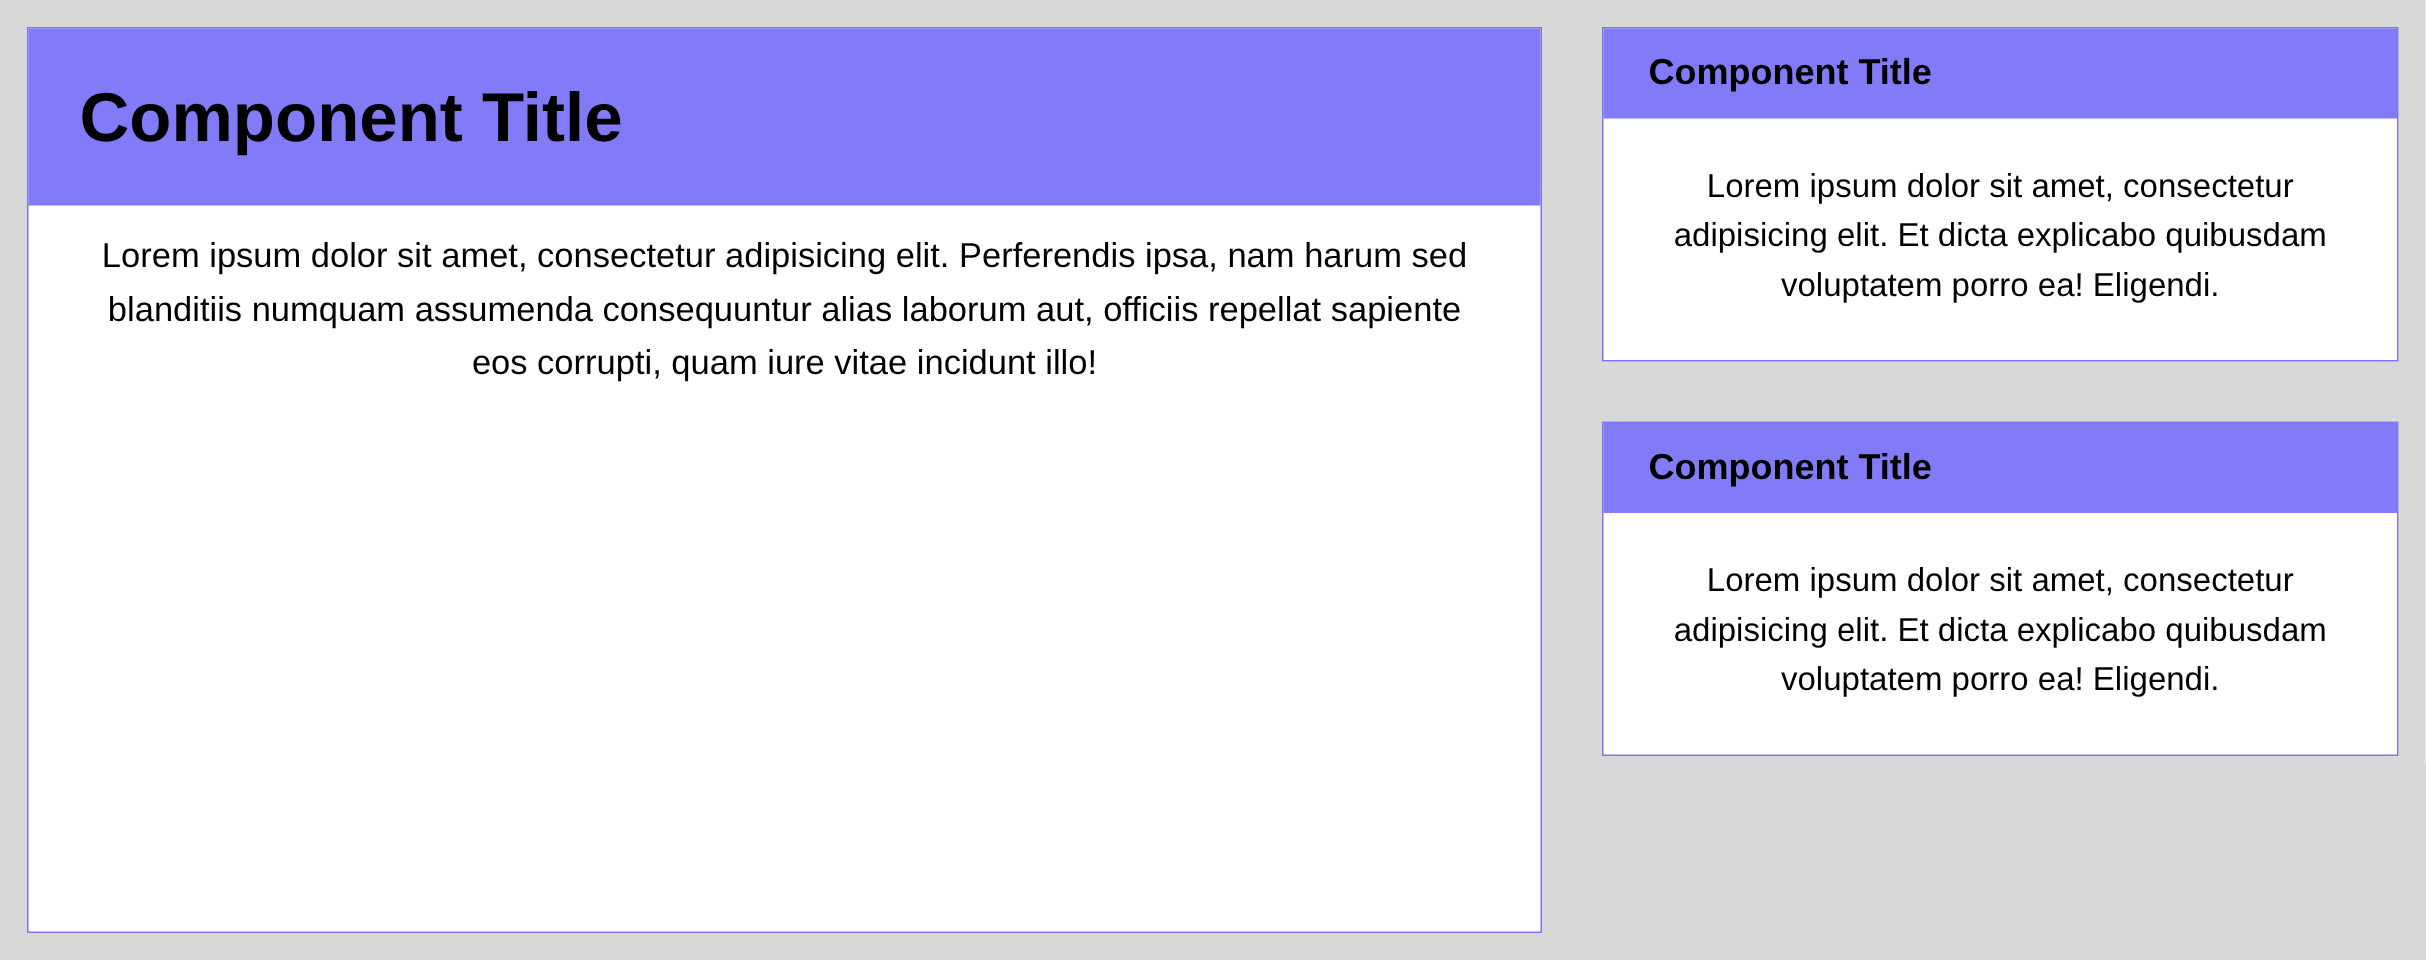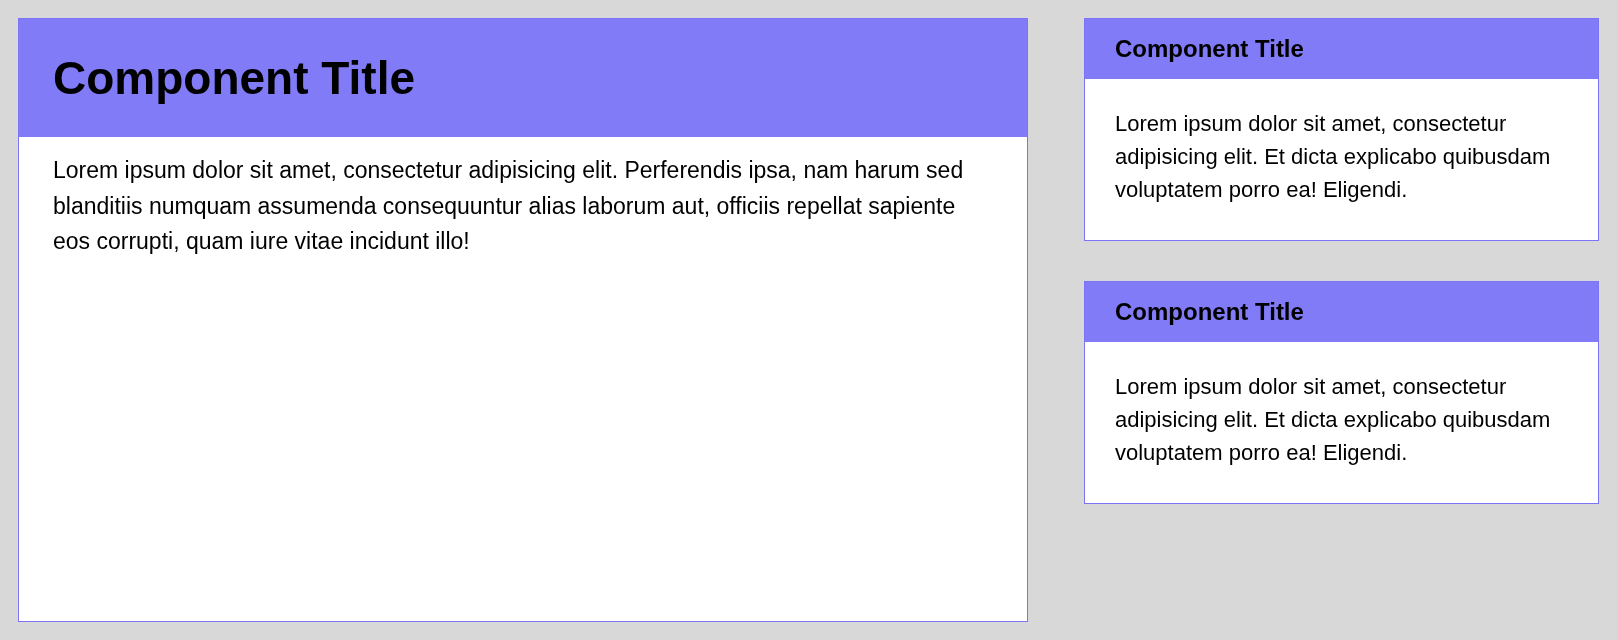--- a/index.html
+++ b/index.html
@@ -9,21 +9,21 @@
     }
     body {
       background: #d8d8d8;
       font-family: -apple-system, BlinkMacSystemFont, "Helvetica Neue", Arial, sans-serif;
       padding: 18px;
       width: 1617px;
       height: 640px;
     }
     .layout {
       display: flex;
-      gap: 56px;
+      gap: 40px;
       height: 100%;
     }
     .main-col {
       flex: 0 0 1010px;
       display: flex;
       flex-direction: column;
     }
     .side-col {
       flex: 1;
       display: flex;
@@ -66,20 +66,21 @@
       padding: 16px 34px;
       flex: 1;
     }
     .card.small .card-body {
       padding: 28px 30px 34px 30px;
     }
     .card-body p {
       font-size: 23px;
       line-height: 1.55;
       color: #000;
+      text-align: center;
     }
     .card.small .card-body p {
       font-size: 22px;
       line-height: 1.5;
     }
   </style>
 </head>
 <body>
 
 <div class="layout">

